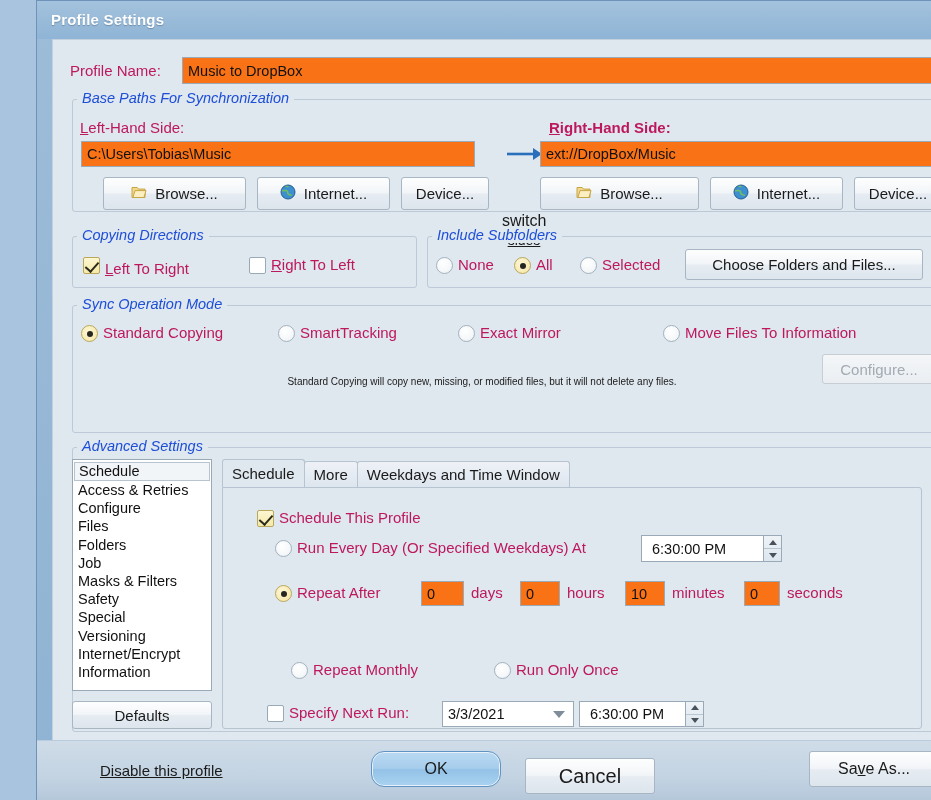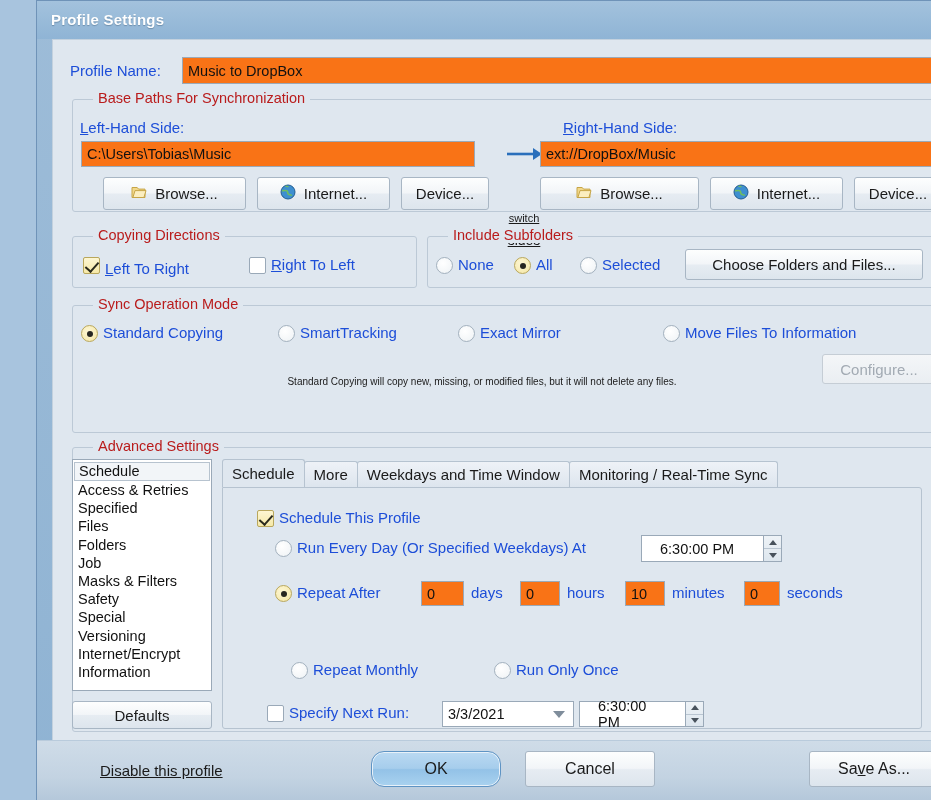--- a/index.html
+++ b/index.html
@@ -49,21 +49,21 @@
     border-bottom: none;
   }
   .footer-panel {
     position: absolute; left: 0; top: 739px;
     width: 931px; height: 61px;
     background: linear-gradient(to bottom, #cfdce8 0%, #c3d3e2 60%, #b4c7da 100%);
     border-top: 1px solid #b9cbdc;
   }
 
   
-  .lbl { font-size: 15px; color: #1d4ed8; }
+  .lbl { font-size: 15px; color: #be185d; }
 
   
   .tinput {
     position: absolute;
     background: #f97316;
     border: 1px solid #9aa9b8;
     font-size: 14.5px; color: #111;
     padding: 0 5px;
     display: flex; align-items: center;
     font-family: "Liberation Sans", sans-serif;
@@ -90,25 +90,26 @@
   }
 
   
   .group {
     position: absolute;
     border: 1px solid #bcc9d6;
     border-radius: 3px;
   }
   .group-title {
     position: absolute;
-    top: -10px; left: 20px;
+    top: -10px; left: 4px;
     background: #dfe7ef;
     padding: 0 5px;
     font-size: 14.5px;
-    color: #b91c1c;
+    color: #1d4ed8;
+    font-style: italic;
   }
 
   
   .cb {
     position: absolute;
     width: 17px; height: 17px;
     border: 1px solid #9aa9b8;
     background: #ffffff;
     border-radius: 2px;
     cursor: pointer;
@@ -144,21 +145,21 @@
     left: 4.5px; top: 4.5px;
     width: 6px; height: 6px;
     border-radius: 50%;
     background: #262620;
   }
 
   
   .spin-wrap { position: absolute; display: flex; }
   .spin-field {
     background: #fff; border: 1px solid #9aa9b8; border-right: none;
-    font-size: 14.5px; color: #111; padding: 0 18px;
+    font-size: 14.5px; color: #111; padding: 0 10px;
     display: flex; align-items: center; height: 100%; flex: 1;
   }
   .spin-btns {
     width: 19px; height: 100%;
     border: 1px solid #9aa9b8;
     background: linear-gradient(to bottom, #eef3f7 0%, #dde6ee 100%);
     display: flex; flex-direction: column;
   }
   .spin-btns > div {
     flex: 1; display: flex; align-items: center; justify-content: center;
@@ -299,24 +300,24 @@
       <span>Internet...</span>
     </div>
     <div class="btn" style="left:348px;top:137px;width:88px;height:33px;">Device...</div>
 
     <div style="position:absolute;left:452px;top:104px;">
       <svg width="40" height="20" viewBox="0 0 40 20" aria-hidden="true">
         <path d="M2 10h30" stroke="#2a6fbb" stroke-width="2.6" fill="none"></path>
         <path d="M28 4l9 6-9 6z" fill="#2a6fbb"></path>
       </svg>
     </div>
-    <div class="link" style="left:449px;top:172px;width:44px;text-align:center;font-size:11px;">switch</div>
+    <div class="link" style="left:449px;top:172px;width:44px;text-align:center;font-size:16px;">switch</div>
     <div class="link" style="left:449px;top:192px;width:44px;text-align:center;font-size:14px;">sides</div>
 
-    <div class="lbl" style="position:absolute;left:510px;top:79px;"><span class="u">R</span><span>ight-Hand Side:</span></div>
+    <div class="lbl" style="position:absolute;left:496px;top:79px;font-weight:bold;"><span class="u">R</span><span>ight-Hand Side:</span></div>
     <div class="tinput" style="left:487px;top:101px;width:394px;height:26px;">ext://DropBox/Music</div>
 
     <div class="btn" style="left:487px;top:137px;width:159px;height:33px;">
       <span>
         <svg width="16" height="15" viewBox="0 0 16 15" aria-hidden="true">
           <path d="M1 2.5h5.2l1.4 1.6H14v8.4H1z" fill="#f2d88a" stroke="#c6a547" stroke-width="1"></path>
           <path d="M4 5.6h11l-2.1 6.9H1.9z" fill="#fbeec0" stroke="#c6a547" stroke-width="1"></path>
         </svg>
       </span>
       <span>Browse...</span>
@@ -367,38 +368,37 @@
     <div class="btn disabled" style="left:769px;top:314px;width:114px;height:30px;">Configure...</div>
     <div class="center-text" style="left:19px;top:336px;width:820px;">Standard Copying will copy new, missing, or modified files, but it will not delete any files.</div>
 
     <div class="group" style="left:19px;top:407px;width:865px;height:285px;">
       <div class="group-title">Advanced Settings</div>
     </div>
 
     <div class="listbox" style="left:19px;top:419px;width:140px;height:232px;">
       <div class="item sel">Schedule</div>
       <div class="item">Access &amp; Retries</div>
-      <div class="item">Specified</div>
+      <div class="item">Configure</div>
       <div class="item">Files</div>
       <div class="item">Folders</div>
       <div class="item">Job</div>
       <div class="item">Masks &amp; Filters</div>
       <div class="item">Safety</div>
       <div class="item">Special</div>
       <div class="item">Versioning</div>
       <div class="item">Internet/Encrypt</div>
       <div class="item">Information</div>
     </div>
     <div class="btn" style="left:19px;top:661px;width:140px;height:28px;">Defaults</div>
 
     <div class="tabstrip" style="left:169px;top:419px;">
       <div class="tab active">Schedule</div>
       <div class="tab">More</div>
       <div class="tab">Weekdays and Time Window</div>
-      <div class="tab">Monitoring / Real-Time Sync</div>
     </div>
     <div class="tabpanel" style="left:169px;top:447px;width:700px;height:242px;"></div>
 
     <div class="cb checked" style="left:204px;top:470px;"></div>
     <div class="lbl" style="position:absolute;left:226px;top:469px;">Schedule This Profile</div>
 
     <div class="rb" style="left:222px;top:500px;"></div>
     <div class="lbl" style="position:absolute;left:244px;top:499px;">Run Every Day (Or Specified Weekdays) At</div>
     <div class="spin-wrap" style="left:588px;top:495px;width:141px;height:27px;">
       <div class="spin-field">6:30:00 PM</div>
@@ -447,19 +447,19 @@
     </div>
 
     <div class="cb" style="left:199px;top:701px;"></div>
     <div class="lbl" style="position:absolute;left:221px;top:700px;">Interval specifies the idle time between runs</div>
 
   </div>
 
   <div class="footer-panel">
     <div class="link" style="left:63px;top:21px;">Disable this profile</div>
     <div class="btn primary" style="left:334px;top:10px;width:130px;height:36px;font-size:16px;border-radius:13px;">OK</div>
-    <div class="btn" style="left:488px;top:10px;width:130px;height:36px;font-size:16px;">Cancel</div>
+    <div class="btn" style="left:488px;top:17px;width:130px;height:36px;font-size:20px;">Cancel</div>
     <div class="btn" style="left:772px;top:10px;width:130px;height:36px;font-size:16px;">
         <span>Sa<span class="u">v</span>e As...</span>
       </div>
   </div>
 
 </div>
 
 </body></html>

